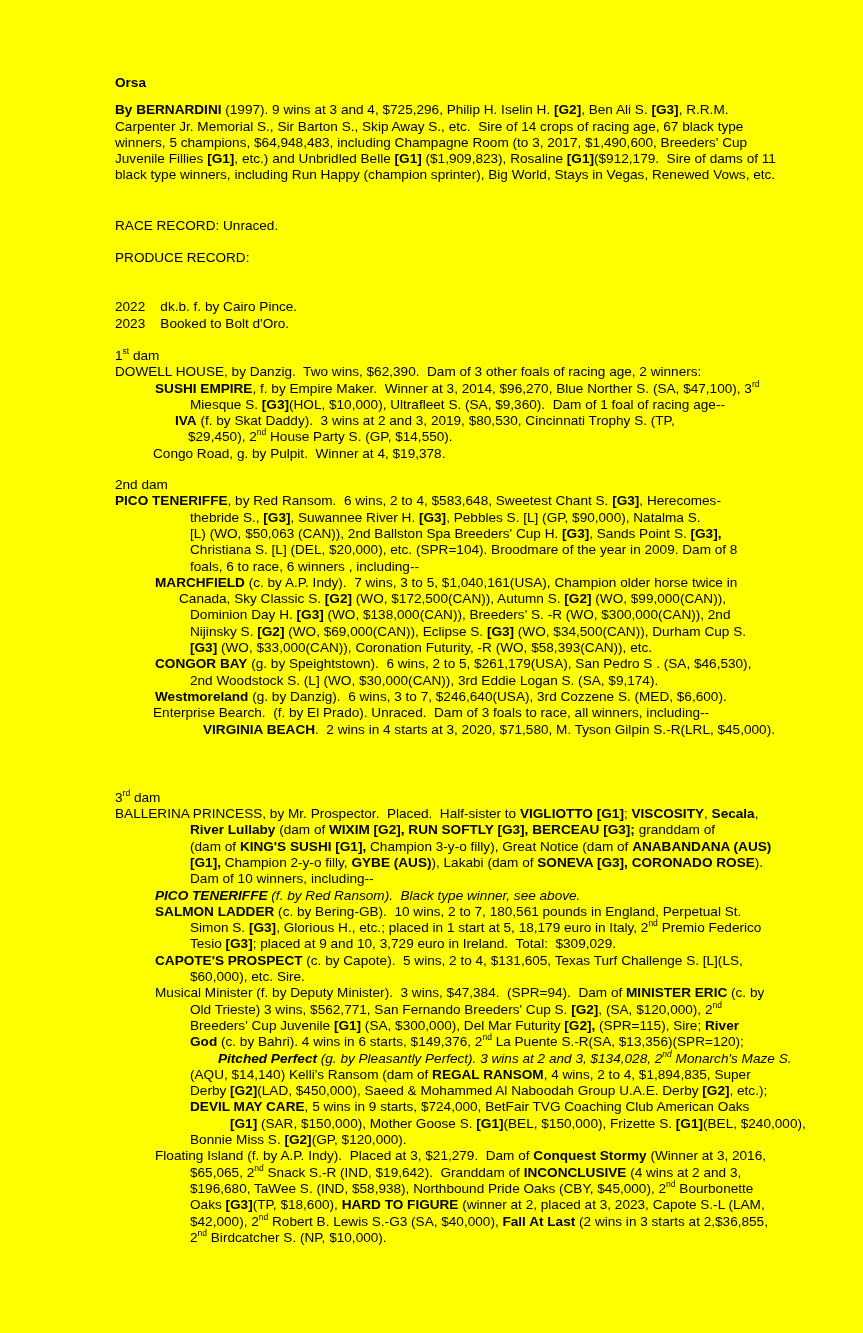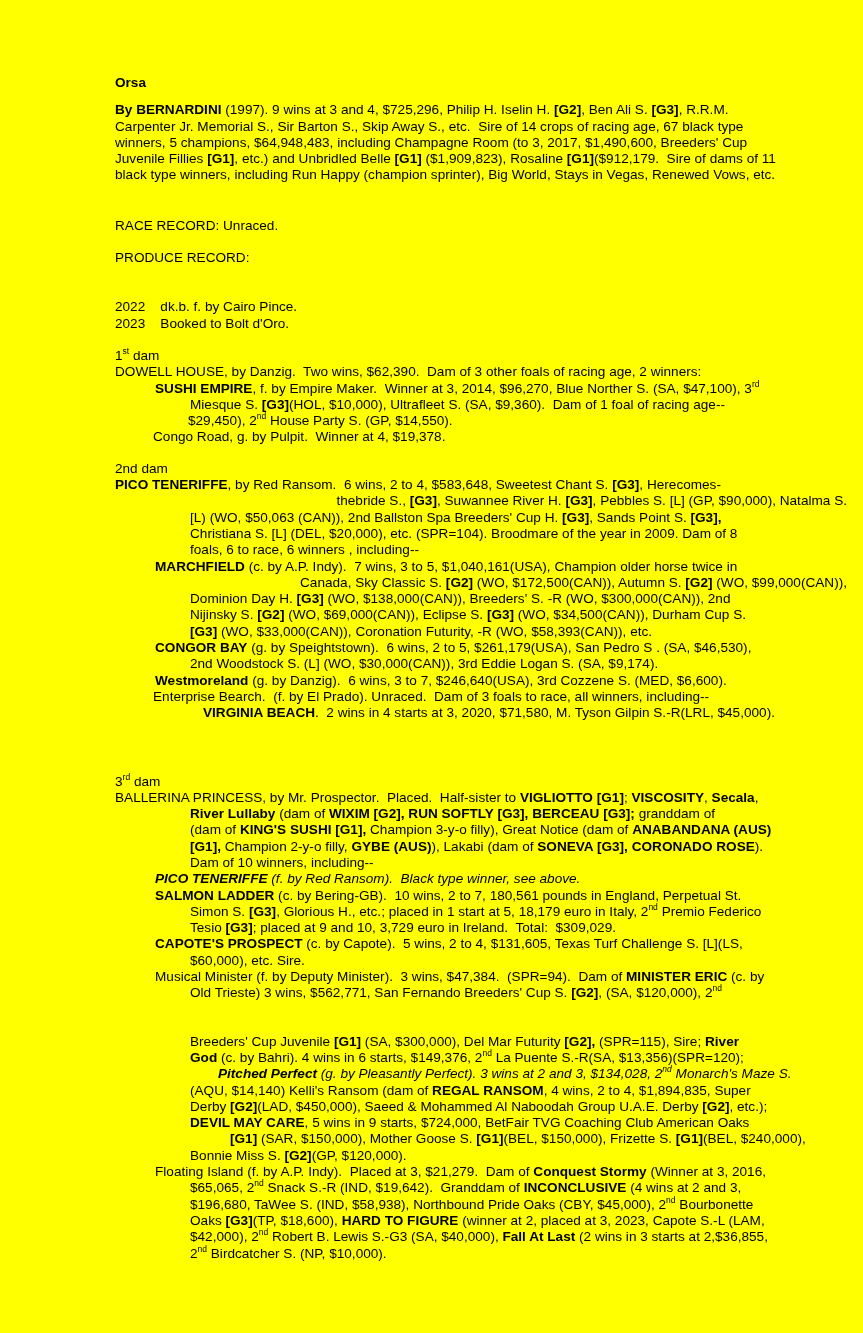--- a/index.html
+++ b/index.html
@@ -34,31 +34,32 @@
       <div class="spacer" style="height: 16px;"></div>
       <div class="line" style="margin-left: 0px;"><span>PRODUCE RECORD:</span></div>
       <div class="spacer" style="height: 33px;"></div>
       <div class="line" style="margin-left: 0px;"><span>2022    dk.b. f. by Cairo Pince.</span></div>
       <div class="line" style="margin-left: 0px;"><span>2023    Booked to Bolt d'Oro.</span></div>
       <div class="spacer" style="height: 16px;"></div>
       <div class="line" style="margin-left: 0px;"><span>1</span><span class="sup">st</span><span> dam</span></div>
       <div class="line" style="margin-left: 0px;"><span>DOWELL HOUSE, by Danzig.  Two wins, $62,390.  Dam of 3 other foals of racing age, 2 winners:</span></div>
       <div class="line" style="margin-left: 40px;"><span class="b">SUSHI EMPIRE</span><span>, f. by Empire Maker.  Winner at 3, 2014, $96,270, Blue Norther S. (SA, $47,100), 3</span><span class="sup">rd</span></div>
       <div class="line" style="margin-left: 75px;"><span>Miesque S. </span><span class="b">[G3]</span><span>(HOL, $10,000), Ultrafleet S. (SA, $9,360).  Dam of 1 foal of racing age--</span></div>
+      <div class="line" style="margin-left: 60px;"><span class="b">IVA</span><span> (f. by Skat Daddy).  3 wins at 2 and 3, 2019, $80,530, Cincinnati Trophy S. (TP,</span></div>
       <div class="line" style="margin-left: 73px;"><span>$29,450), 2</span><span class="sup">nd</span><span> House Party S. (GP, $14,550).</span></div>
       <div class="line" style="margin-left: 38px;"><span>Congo Road, g. by Pulpit.  Winner at 4, $19,378.</span></div>
       <div class="spacer" style="height: 15px;"></div>
       <div class="line" style="margin-left: 0px;"><span>2nd dam</span></div>
       <div class="line" style="margin-left: 0px;"><span class="b">PICO TENERIFFE</span><span>, by Red Ransom.  6 wins, 2 to 4, $583,648, Sweetest Chant S. </span><span class="b">[G3]</span><span>, Herecomes-</span></div>
-      <div class="line" style="margin-left: 75px; text-align: right;"><span>thebride S., </span><span class="b">[G3]</span><span>, Suwannee River H. </span><span class="b">[G3]</span><span>, Pebbles S. [L] (GP, $90,000), Natalma S.</span></div>
+      <div class="line" style="margin-left: 75px;"><span>thebride S., </span><span class="b">[G3]</span><span>, Suwannee River H. </span><span class="b">[G3]</span><span>, Pebbles S. [L] (GP, $90,000), Natalma S.</span></div>
       <div class="line" style="margin-left: 75px;"><span>[L) (WO, $50,063 (CAN)), 2nd Ballston Spa Breeders' Cup H. </span><span class="b">[G3]</span><span>, Sands Point S. </span><span class="b">[G3],</span></div>
       <div class="line" style="margin-left: 75px;"><span>Christiana S. [L] (DEL, $20,000), etc. (SPR=104). Broodmare of the year in 2009. Dam of 8</span></div>
       <div class="line" style="margin-left: 75px;"><span>foals, 6 to race, 6 winners , including--</span></div>
       <div class="line" style="margin-left: 40px;"><span class="b">MARCHFIELD</span><span> (c. by A.P. Indy).  7 wins, 3 to 5, $1,040,161(USA), Champion older horse twice in</span></div>
-      <div class="line" style="margin-left: 64px; text-align: right;"><span>Canada, Sky Classic S. </span><span class="b">[G2]</span><span> (WO, $172,500(CAN)), Autumn S. </span><span class="b">[G2]</span><span> (WO, $99,000(CAN)),</span></div>
+      <div class="line" style="margin-left: 64px;"><span>Canada, Sky Classic S. </span><span class="b">[G2]</span><span> (WO, $172,500(CAN)), Autumn S. </span><span class="b">[G2]</span><span> (WO, $99,000(CAN)),</span></div>
       <div class="line" style="margin-left: 75px;"><span>Dominion Day H. </span><span class="b">[G3]</span><span> (WO, $138,000(CAN)), Breeders' S. -R (WO, $300,000(CAN)), 2nd</span></div>
       <div class="line" style="margin-left: 75px;"><span>Nijinsky S. </span><span class="b">[G2]</span><span> (WO, $69,000(CAN)), Eclipse S. </span><span class="b">[G3]</span><span> (WO, $34,500(CAN)), Durham Cup S.</span></div>
       <div class="line" style="margin-left: 75px;"><span class="b">[G3]</span><span> (WO, $33,000(CAN)), Coronation Futurity, -R (WO, $58,393(CAN)), etc.</span></div>
       <div class="line" style="margin-left: 40px;"><span class="b">CONGOR BAY</span><span> (g. by Speightstown).  6 wins, 2 to 5, $261,179(USA), San Pedro S . (SA, $46,530),</span></div>
       <div class="line" style="margin-left: 75px;"><span>2nd Woodstock S. (L] (WO, $30,000(CAN)), 3rd Eddie Logan S. (SA, $9,174).</span></div>
       <div class="line" style="margin-left: 40px;"><span class="b">Westmoreland</span><span> (g. by Danzig).  6 wins, 3 to 7, $246,640(USA), 3rd Cozzene S. (MED, $6,600).</span></div>
       <div class="line" style="margin-left: 38px;"><span>Enterprise Bearch.  (f. by El Prado). Unraced.  Dam of 3 foals to race, all winners, including--</span></div>
       <div class="line" style="margin-left: 88px;"><span class="b">VIRGINIA BEACH</span><span>.  2 wins in 4 starts at 3, 2020, $71,580, M. Tyson Gilpin S.-R(LRL, $45,000).</span></div>
       <div class="spacer" style="height: 52px;"></div>
       <div class="line" style="margin-left: 0px;"><span>3</span><span class="sup">rd</span><span> dam</span></div>
@@ -68,21 +69,21 @@
       <div class="line" style="margin-left: 75px;"><span class="b">[G1],</span><span> Champion 2-y-o filly, </span><span class="b">GYBE (AUS)</span><span>), Lakabi (dam of </span><span class="b">SONEVA [G3], CORONADO ROSE</span><span>).</span></div>
       <div class="line" style="margin-left: 75px;"><span>Dam of 10 winners, including--</span></div>
       <div class="line" style="margin-left: 40px; font-style: italic;"><span class="b">PICO TENERIFFE</span><span> (f. by Red Ransom).  Black type winner, see above.</span></div>
       <div class="line" style="margin-left: 40px;"><span class="b">SALMON LADDER</span><span> (c. by Bering-GB).  10 wins, 2 to 7, 180,561 pounds in England, Perpetual St.</span></div>
       <div class="line" style="margin-left: 75px;"><span>Simon S. </span><span class="b">[G3]</span><span>, Glorious H., etc.; placed in 1 start at 5, 18,179 euro in Italy, 2</span><span class="sup">nd</span><span> Premio Federico</span></div>
       <div class="line" style="margin-left: 75px;"><span>Tesio </span><span class="b">[G3]</span><span>; placed at 9 and 10, 3,729 euro in Ireland.  Total:  $309,029.</span></div>
       <div class="line" style="margin-left: 40px;"><span class="b">CAPOTE'S PROSPECT</span><span> (c. by Capote).  5 wins, 2 to 4, $131,605, Texas Turf Challenge S. [L](LS,</span></div>
       <div class="line" style="margin-left: 75px;"><span>$60,000), etc. Sire.</span></div>
       <div class="line" style="margin-left: 40px;"><span>Musical Minister (f. by Deputy Minister).  3 wins, $47,384.  (SPR=94).  Dam of </span><span class="b">MINISTER ERIC</span><span> (c. by</span></div>
       <div class="line" style="margin-left: 75px;"><span>Old Trieste) 3 wins, $562,771, San Fernando Breeders' Cup S. </span><span class="b">[G2]</span><span>, (SA, $120,000), 2</span><span class="sup">nd</span></div>
-      <div class="line" style="margin-left: 75px; margin-top: 32px;"><span>Breeders' Cup Juvenile </span><span class="b">[G1]</span><span> (SA, $300,000), Del Mar Futurity </span><span class="b">[G2],</span><span> (SPR=115), Sire; </span><span class="b">River</span></div>
+      <div class="line" style="margin-left: 75px;"><span>Breeders' Cup Juvenile </span><span class="b">[G1]</span><span> (SA, $300,000), Del Mar Futurity </span><span class="b">[G2],</span><span> (SPR=115), Sire; </span><span class="b">River</span></div>
       <div class="line" style="margin-left: 75px;"><span class="b">God</span><span> (c. by Bahri). 4 wins in 6 starts, $149,376, 2</span><span class="sup">nd</span><span> La Puente S.-R(SA, $13,356)(SPR=120);</span></div>
       <div class="line" style="margin-left: 103px; font-style: italic;"><span class="b">Pitched Perfect</span><span> (g. by Pleasantly Perfect). 3 wins at 2 and 3, $134,028, 2</span><span class="sup">nd</span><span> Monarch's Maze S.</span></div>
       <div class="line" style="margin-left: 75px;"><span>(AQU, $14,140) Kelli's Ransom (dam of </span><span class="b">REGAL RANSOM</span><span>, 4 wins, 2 to 4, $1,894,835, Super</span></div>
       <div class="line" style="margin-left: 75px;"><span>Derby </span><span class="b">[G2]</span><span>(LAD, $450,000), Saeed &amp; Mohammed Al Naboodah Group U.A.E. Derby </span><span class="b">[G2]</span><span>, etc.);</span></div>
       <div class="line" style="margin-left: 75px;"><span class="b">DEVIL MAY CARE</span><span>, 5 wins in 9 starts, $724,000, BetFair TVG Coaching Club American Oaks</span></div>
       <div class="line" style="margin-left: 75px; padding-left: 40px;"><span class="b">[G1]</span><span> (SAR, $150,000), Mother Goose S. </span><span class="b">[G1]</span><span>(BEL, $150,000), Frizette S. </span><span class="b">[G1]</span><span>(BEL, $240,000),</span></div>
       <div class="line" style="margin-left: 75px;"><span>Bonnie Miss S. </span><span class="b">[G2]</span><span>(GP, $120,000).</span></div>
       <div class="line" style="margin-left: 40px;"><span>Floating Island (f. by A.P. Indy).  Placed at 3, $21,279.  Dam of </span><span class="b">Conquest Stormy</span><span> (Winner at 3, 2016,</span></div>
       <div class="line" style="margin-left: 75px;"><span>$65,065, 2</span><span class="sup">nd</span><span> Snack S.-R (IND, $19,642).  Granddam of </span><span class="b">INCONCLUSIVE</span><span> (4 wins at 2 and 3,</span></div>
       <div class="line" style="margin-left: 75px;"><span>$196,680, TaWee S. (IND, $58,938), Northbound Pride Oaks (CBY, $45,000), 2</span><span class="sup">nd</span><span> Bourbonette</span></div>

